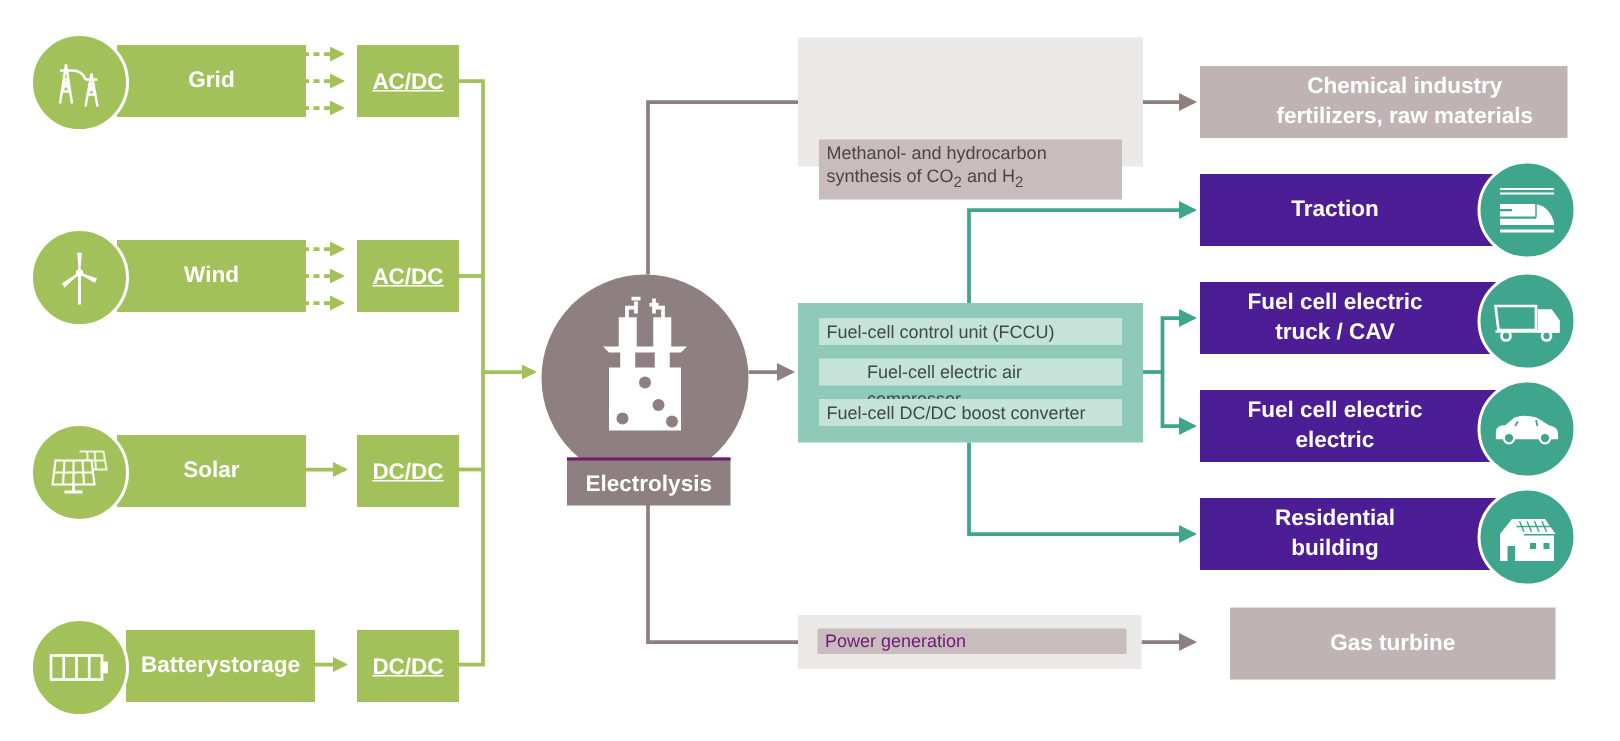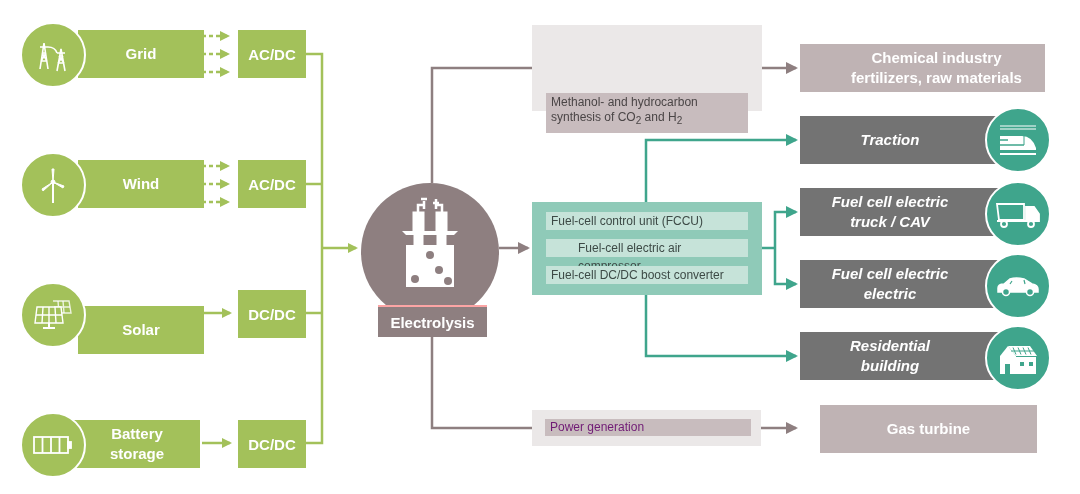--- a/index.html
+++ b/index.html
@@ -2,39 +2,39 @@
 <html><head>
 <meta charset="utf-8">
 <style>
   html, body { margin:0; padding:0; background:#ffffff; }
   body { width:1080px; height:494px; position:relative; overflow:hidden; font-family:"Liberation Sans", "DejaVu Sans", sans-serif; }
   svg.lines { position:absolute; left:0; top:0; width:1080px; height:494px; }
 
   
   .src-circle { position:absolute; width:62px; height:62px; border-radius:50%; background:#a3c15a; border:2px solid #fff; box-shadow:0 0 0 0 #fff; display:flex; align-items:center; justify-content:center; z-index:3; }
   .src-box { position:absolute; height:48px; width:126px; background:#a3c15a; color:#fff; font-weight:bold; font-size:15px; display:flex; align-items:center; justify-content:center; text-align:center; line-height:20px; z-index:2; }
-  .conv-box { position:absolute; width:68px; height:48px; background:#a3c15a; color:#fff; font-weight:bold; font-size:15px; display:flex; align-items:center; justify-content:center; z-index:2; }
+  .conv-box { position:absolute; width:68px; height:48px; background:#a3c15a; color:#fff; font-weight:bold; font-size:15px; display:flex; align-items:center; justify-content:center; z-index:2;text-decoration:underline; }
 
   
   .elec-circle { position:absolute; left:361px; top:183px; width:138px; height:138px; border-radius:50%; background:#8e7f80; z-index:2; display:flex; align-items:center; justify-content:center; }
-  .elec-label { position:absolute; left:378px; top:305px; width:109px; height:30px; background:#8e7f80; color:#fff; font-size:15px; font-weight:bold; display:flex; align-items:center; justify-content:center; z-index:3; border-top:2px solid #fca5a5;}
+  .elec-label { position:absolute; left:378px; top:305px; width:109px; height:30px; background:#8e7f80; color:#fff; font-size:15px; font-weight:bold; display:flex; align-items:center; justify-content:center; z-index:3; border-top:2px solid #701a75;}
 
   
   .chem-group { position:absolute; left:532px; top:25px; width:230px; height:86px; background:#ebe8e8; z-index:2; }
   .chem-item { position:absolute; left:14px; width:202px; background:#c8bcbe; color:#4a4546; font-size:12px; line-height:15px; padding:2px 5px; box-sizing:border-box; }
 
   .fc-group { position:absolute; left:532px; top:202px; width:230px; height:93px; background:#8fcab8; z-index:2; }
   .fc-item { position:absolute; left:14px; width:202px; height:18px; background:#c6e3d9; color:#3d4a46; font-size:12px; line-height:18px; padding:0 5px; box-sizing:border-box; }
 
   .pg-group { position:absolute; left:532px; top:410px; width:229px; height:36px; background:#ebe8e8; z-index:2; }
   .pg-item { position:absolute; left:13px; top:9px; width:206px; height:17px; background:#c8bcbe; color:#701a75; font-size:12px; line-height:17px; padding:0 5px; box-sizing:border-box; }
 
   
   .out-grey { position:absolute; left:800px; width:217px; height:48px; background:#bfb3b4; color:#fff; font-weight:bold; font-size:15px; display:flex; align-items:center; justify-content:center; text-align:center; line-height:20px; z-index:2; }
-  .out-green { position:absolute; left:800px; width:200px; height:48px; background:#737373; color:#fff; font-weight:bold; font-size:15px; display:flex; align-items:center; justify-content:center; text-align:center; line-height:20px; z-index:2; padding-right:20px; box-sizing:border-box;font-style:italic; }
+  .out-green { position:absolute; left:800px; width:200px; height:48px; background:#4c1d95; color:#fff; font-weight:bold; font-size:15px; display:flex; align-items:center; justify-content:center; text-align:center; line-height:20px; z-index:2; padding-right:20px; box-sizing:border-box; }
   .out-circle { position:absolute; left:985px; width:62px; height:62px; border-radius:50%; background:#3fa58c; border:2px solid #fff; display:flex; align-items:center; justify-content:center; z-index:3; }
 </style>
 </head>
 <body>
 
 <svg class="lines" viewBox="0 0 1080 494">
   <defs>
     <marker id="ag" markerWidth="10" markerHeight="10" refX="8" refY="5" orient="auto" markerUnits="userSpaceOnUse">
         <path d="M0,0 L10,5 L0,10 z" fill="#a3c15a"></path>
       </marker>
@@ -111,33 +111,33 @@
 <div>
   <div class="src-circle" style="left:20px;top:282px;">
     <svg width="44" height="40" viewBox="0 0 44 40" fill="none" stroke="#fff" stroke-width="1.4">
       <path d="M22 6 L38 6 L40 18 L24 18" opacity="0.8"></path>
       <path d="M27 6 L28 18 M32 6 L33 18 M23 12 L39 12" opacity="0.8"></path>
       <path d="M6 12 L30 12 L32 28 L4 28 Z" fill="#a3c15a"></path>
       <path d="M12 12 L11 28 M18 12 L18 28 M24 12 L25 28 M5 20 L31 20"></path>
       <path d="M18 28 L18 32 M12 33 L24 33" stroke-width="2"></path>
     </svg>
   </div>
-  <div class="src-box" style="left:78px;top:290px;margin-top:16px;">Solar</div>
+  <div class="src-box" style="left:78px;top:290px;">Solar</div>
   <div class="conv-box" style="left:238px;top:290px;">DC/DC</div>
 </div>
 
 <div>
   <div class="src-circle" style="left:20px;top:412px;">
     <svg width="44" height="24" viewBox="0 0 44 24" fill="none" stroke="#fff" stroke-width="1.8">
       <rect x="3" y="4" width="34" height="16"></rect>
       <rect x="37" y="9" width="3" height="6" fill="#fff"></rect>
       <path d="M11.5 4 L11.5 20 M20 4 L20 20 M28.5 4 L28.5 20"></path>
     </svg>
   </div>
-  <div class="src-box" style="left:74px;top:420px;flex-direction:column;text-align:center;">
+  <div class="src-box" style="left:84px;top:420px;flex-direction:row;text-align:center;">
     <span>Battery</span>
     <span>storage</span>
   </div>
   <div class="conv-box" style="left:238px;top:420px;">DC/DC</div>
 </div>
 
 <div class="elec-circle">
   <svg width="80" height="100" viewBox="0 0 80 100" style="margin-top:-14px;">
     <g fill="none" stroke="#fff" stroke-width="2.5">
       <path d="M28 18 L28 10 L34 10 M46 10 L52 10 L52 18"></path>

